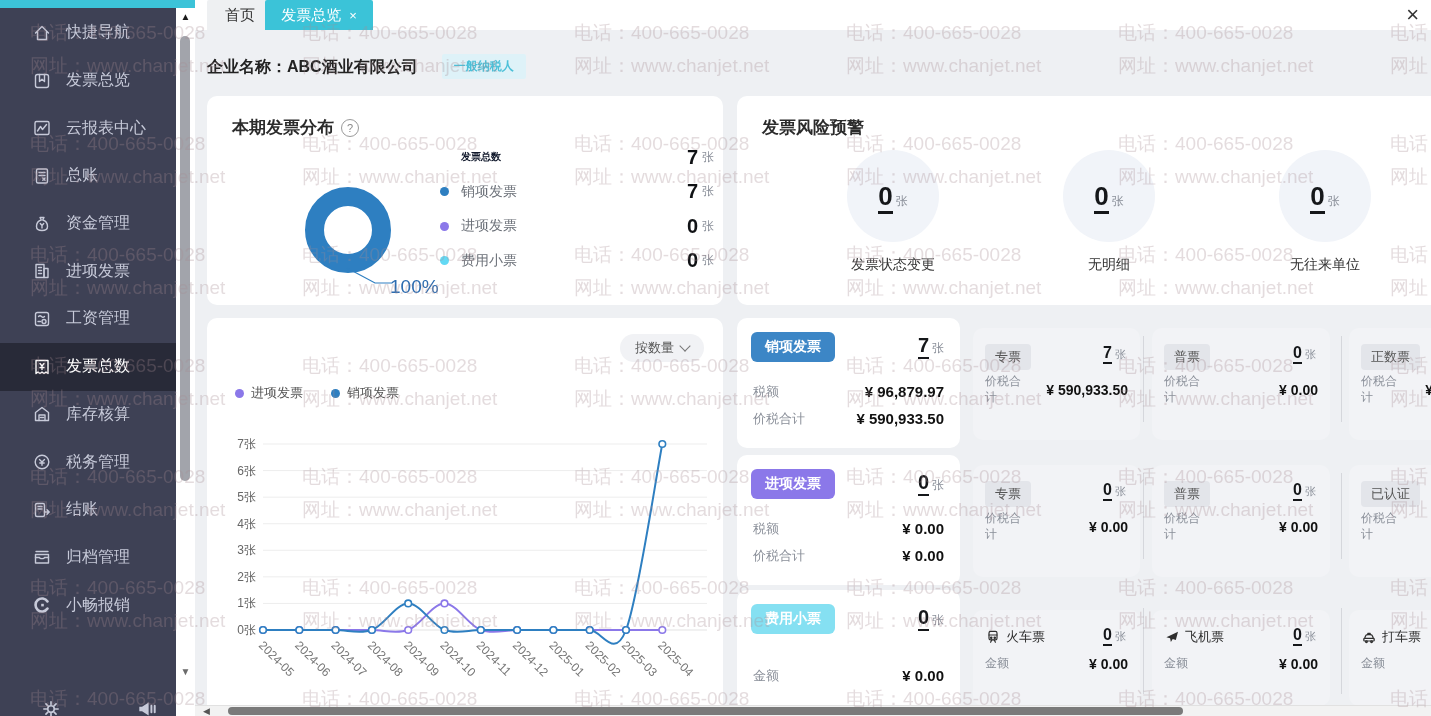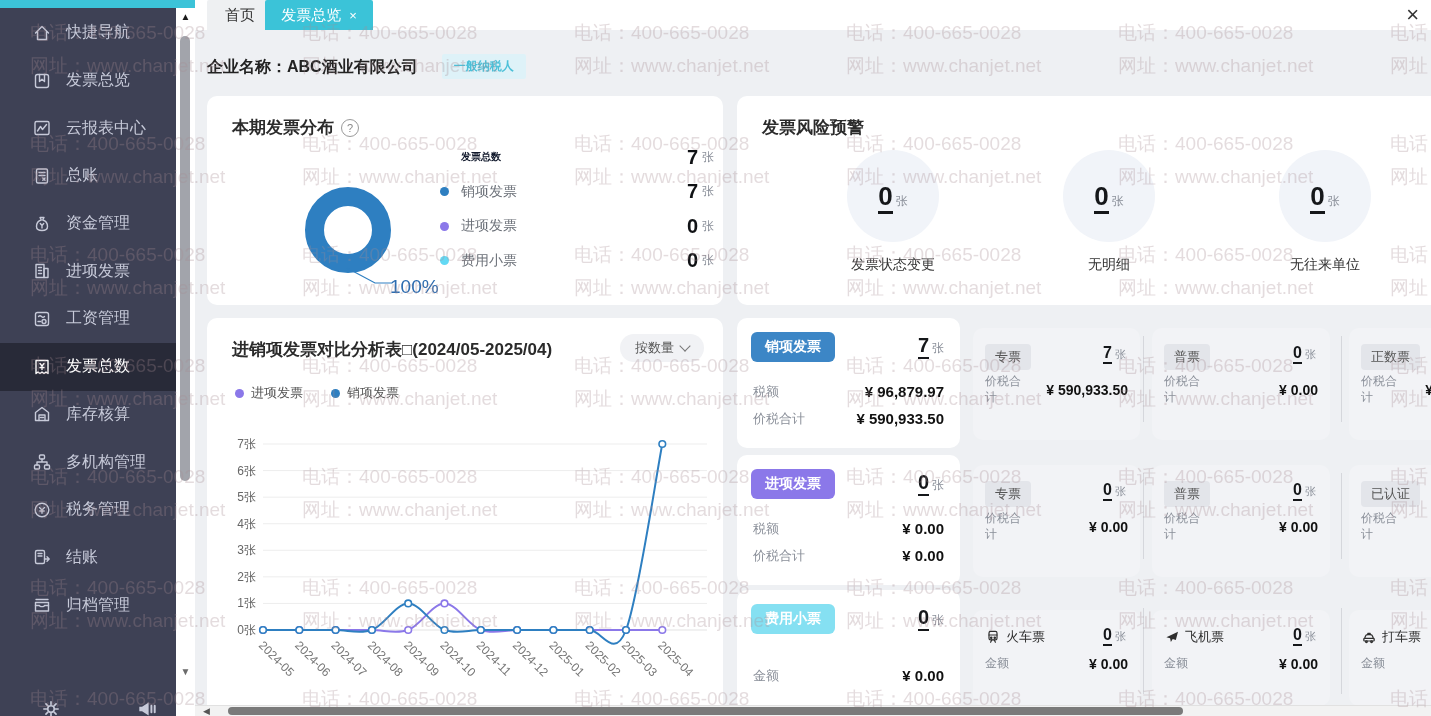--- a/index.html
+++ b/index.html
@@ -192,31 +192,20 @@
           <svg width="20" height="20" viewBox="0 0 20 20" fill="none" stroke="currentColor" stroke-width="1.4" stroke-linecap="round" stroke-linejoin="round">
             <path d="M3.5 8.5 L10 3.5 L16.5 8.5 V16.5 H3.5 Z"></path>
             <path d="M7 16.5 V11 H13 V16.5 M8.5 13.5 H11.5"></path>
           </svg>
         </span>
         <span>库存核算</span>
       </div>
       <div class="sidebar-item">
         <span class="icn">
           <svg width="20" height="20" viewBox="0 0 20 20" fill="none" stroke="currentColor" stroke-width="1.4" stroke-linecap="round" stroke-linejoin="round">
-            <rect x="7.5" y="3" width="5" height="4" rx="1"></rect>
-            <rect x="2.5" y="13" width="5" height="4" rx="1"></rect>
-            <rect x="12.5" y="13" width="5" height="4" rx="1"></rect>
-            <path d="M10 7 V10 M5 13 V10 H15 V13"></path>
-          </svg>
-        </span>
-        <span>多机构管理</span>
-      </div>
-      <div class="sidebar-item">
-        <span class="icn">
-          <svg width="20" height="20" viewBox="0 0 20 20" fill="none" stroke="currentColor" stroke-width="1.4" stroke-linecap="round" stroke-linejoin="round">
             <circle cx="10" cy="10" r="6.8"></circle>
             <path d="M7.5 7.5 L10 10 L12.5 7.5 M10 10 V13.2 M7.8 11 H12.2"></path>
           </svg>
         </span>
         <span>税务管理</span>
       </div>
       <div class="sidebar-item">
         <span class="icn">
           <svg width="20" height="20" viewBox="0 0 20 20" fill="none" stroke="currentColor" stroke-width="1.4" stroke-linecap="round" stroke-linejoin="round">
             <rect x="3.5" y="3.5" width="9" height="13" rx="1.5"></rect>
@@ -227,20 +216,29 @@
       </div>
       <div class="sidebar-item">
         <span class="icn">
           <svg width="20" height="20" viewBox="0 0 20 20" fill="none" stroke="currentColor" stroke-width="1.4" stroke-linecap="round" stroke-linejoin="round">
             <path d="M4 4.5 H16"></path>
             <path d="M3.5 7.5 H16.5 V16 H3.5 Z"></path>
             <path d="M3.5 10.5 H7.5 C7.5 12 12.5 12 12.5 10.5 H16.5"></path>
           </svg>
         </span>
         <span>归档管理</span>
+      </div>
+      <div class="sidebar-item">
+        <span class="icn">
+          <svg width="20" height="20" viewBox="0 0 20 20" fill="none" stroke="currentColor" stroke-width="1.4" stroke-linecap="round" stroke-linejoin="round">
+            <path d="M15.5 6.5 A6.5 6.5 0 1 0 15.5 13.5" stroke-width="2.6"></path>
+            <rect x="9.2" y="8.8" width="2.6" height="2.6" fill="currentColor" stroke="none"></rect>
+          </svg>
+        </span>
+        <span>小畅报销</span>
       </div>
     </nav>
   <span class="side-foot-icon g1"><svg width="22" height="22" viewBox="0 0 20 20" fill="none" stroke="currentColor" stroke-width="1.5" stroke-linecap="round" stroke-linejoin="round">
         <circle cx="10" cy="10" r="3"></circle>
         <path d="M10 3.5 V6 M10 14 V16.5 M3.5 10 H6 M14 10 H16.5 M5.4 5.4 L7.2 7.2 M12.8 12.8 L14.6 14.6 M14.6 5.4 L12.8 7.2 M7.2 12.8 L5.4 14.6"></path>
       </svg></span>
   <span class="side-foot-icon g2"><svg width="22" height="22" viewBox="0 0 20 20" fill="none" stroke="currentColor" stroke-width="1.5" stroke-linecap="round" stroke-linejoin="round">
         <path d="M11.5 4 L5.5 8 H3 V12 H5.5 L11.5 16 Z" fill="currentColor" stroke="none"></path>
         <path d="M14 7 V13 M17 7 V13" stroke-width="1.8"></path>
       </svg></span>
@@ -318,21 +316,20 @@
         </div>
         <div class="risk-label" style="left: 282px;">无明细</div>
         <div class="risk-circle" style="left: 542px;">
           <div class="risk-count"><span class="num">0</span><span class="unit">张</span></div>
         </div>
         <div class="risk-label" style="left: 498px;">无往来单位</div>
       </div>
   </section>
 
   <section class="card card-chart">
-    <div class="card-title">进销项发票对比分析表□(2024/05-2025/04)</div>
     <div class="chart-dropdown">
       <span>按数量</span>
       <span class="chev"></span>
     </div>
     <div class="chart-legend" id="chart-legend">
         <span class="cl-item">
           <span class="cl-dot" style="background: rgb(139, 120, 233);"></span>
           <span>进项发票</span>
         </span>
         <span class="cl-item">

